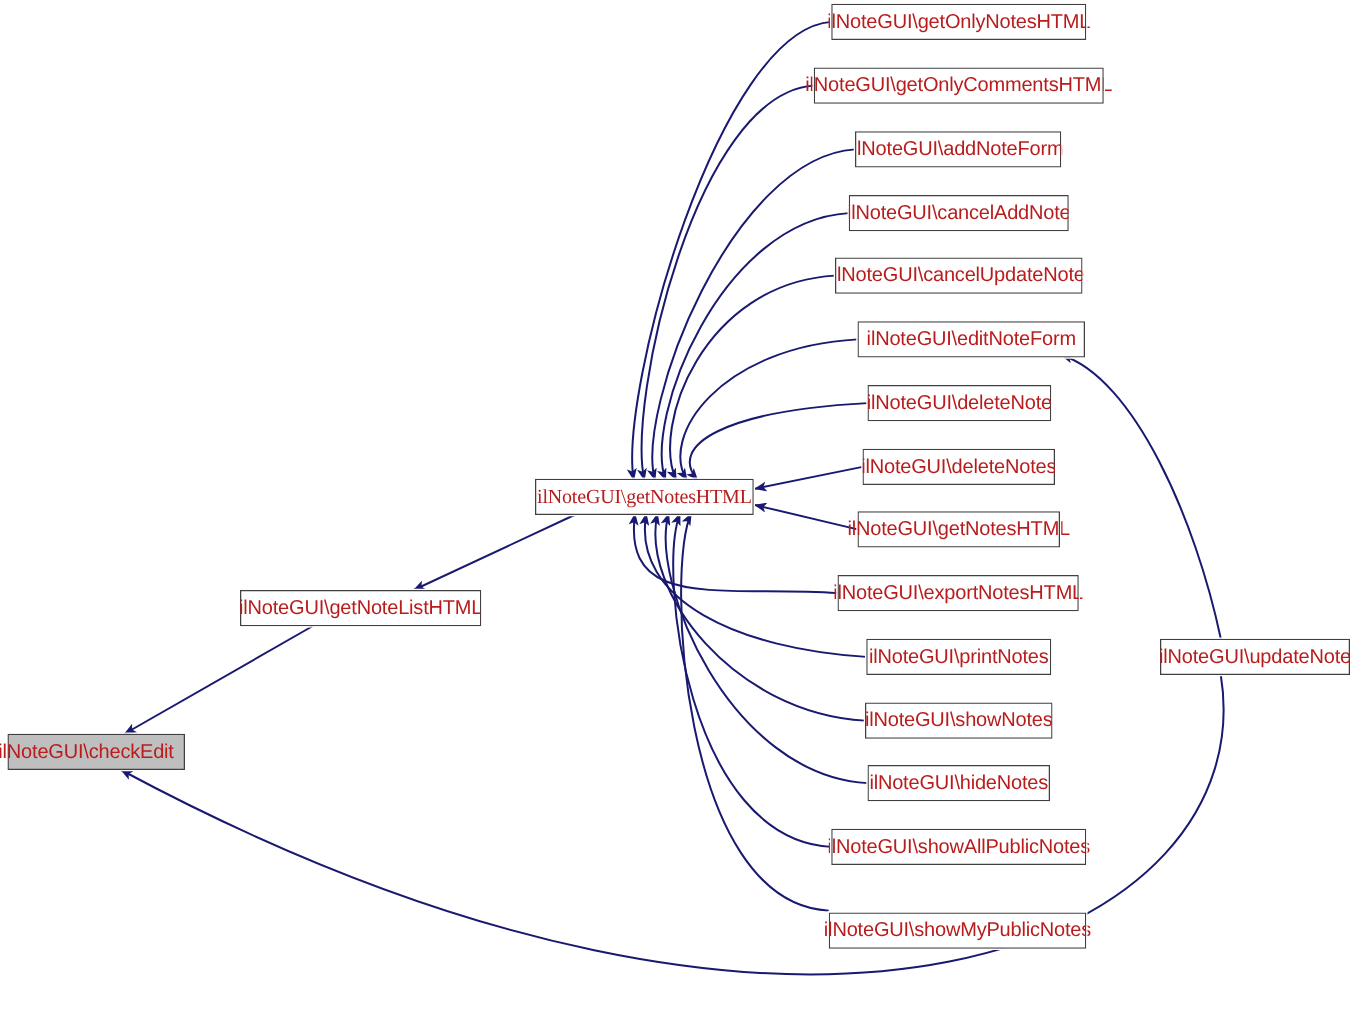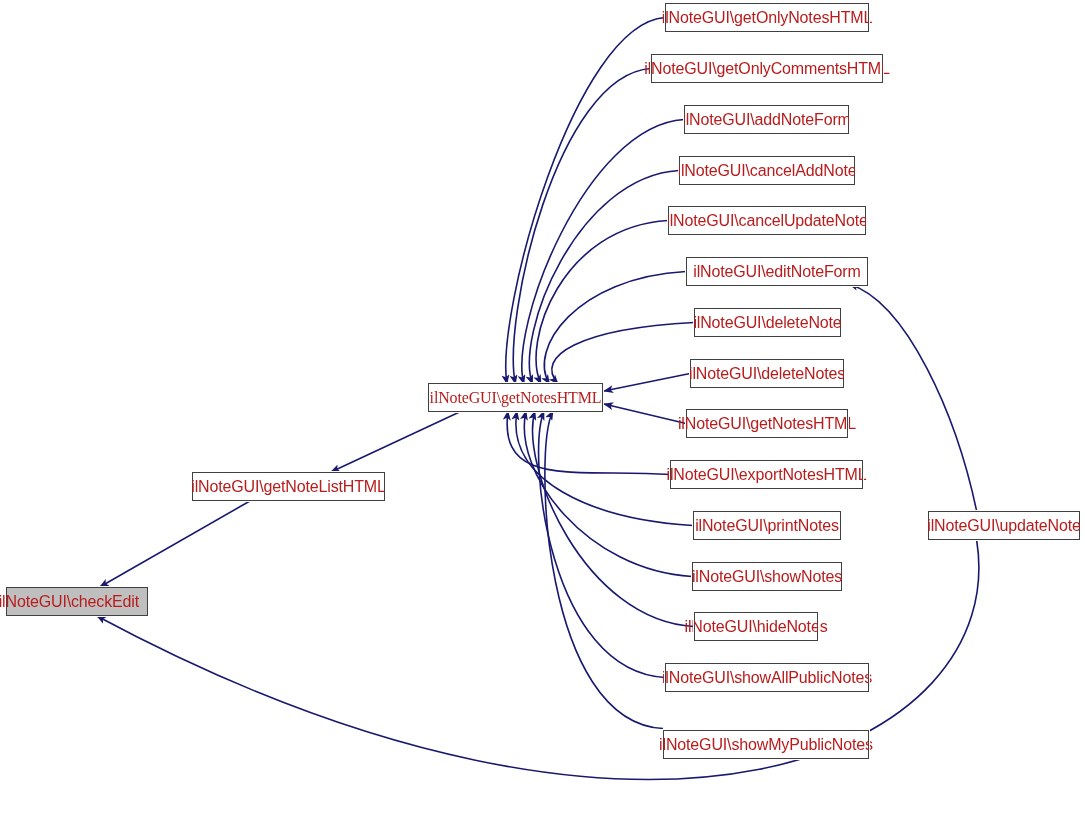--- a/index.html
+++ b/index.html
@@ -113,21 +113,21 @@
       </div>
       <div class="gnode" style="left: 670px; top: 460px; width: 193px; height: 29px;">
         <span class="gnode-label">ilNoteGUI\exportNotesHTML</span>
       </div>
       <div class="gnode" style="left: 693px; top: 511px; width: 148px; height: 29px;">
         <span class="gnode-label">ilNoteGUI\printNotes</span>
       </div>
       <div class="gnode" style="left: 692px; top: 562px; width: 150px; height: 29px;">
         <span class="gnode-label">ilNoteGUI\showNotes</span>
       </div>
-      <div class="gnode" style="left: 694px; top: 612px; width: 124px; height: 29px;">
+      <div class="gnode" style="left: 694px; top: 612px; width: 146px; height: 29px;">
         <span class="gnode-label">ilNoteGUI\hideNotes</span>
       </div>
       <div class="gnode" style="left: 665px; top: 663px; width: 204px; height: 29px;">
         <span class="gnode-label">ilNoteGUI\showAllPublicNotes</span>
       </div>
       <div class="gnode" style="left: 663px; top: 730px; width: 206px; height: 29px;">
         <span class="gnode-label">ilNoteGUI\showMyPublicNotes</span>
       </div>
       <div class="gnode" style="left: 428px; top: 383px; width: 175px; height: 29px; font-family: Liberation Serif, serif;">
         <span class="gnode-label">ilNoteGUI\getNotesHTML</span>

